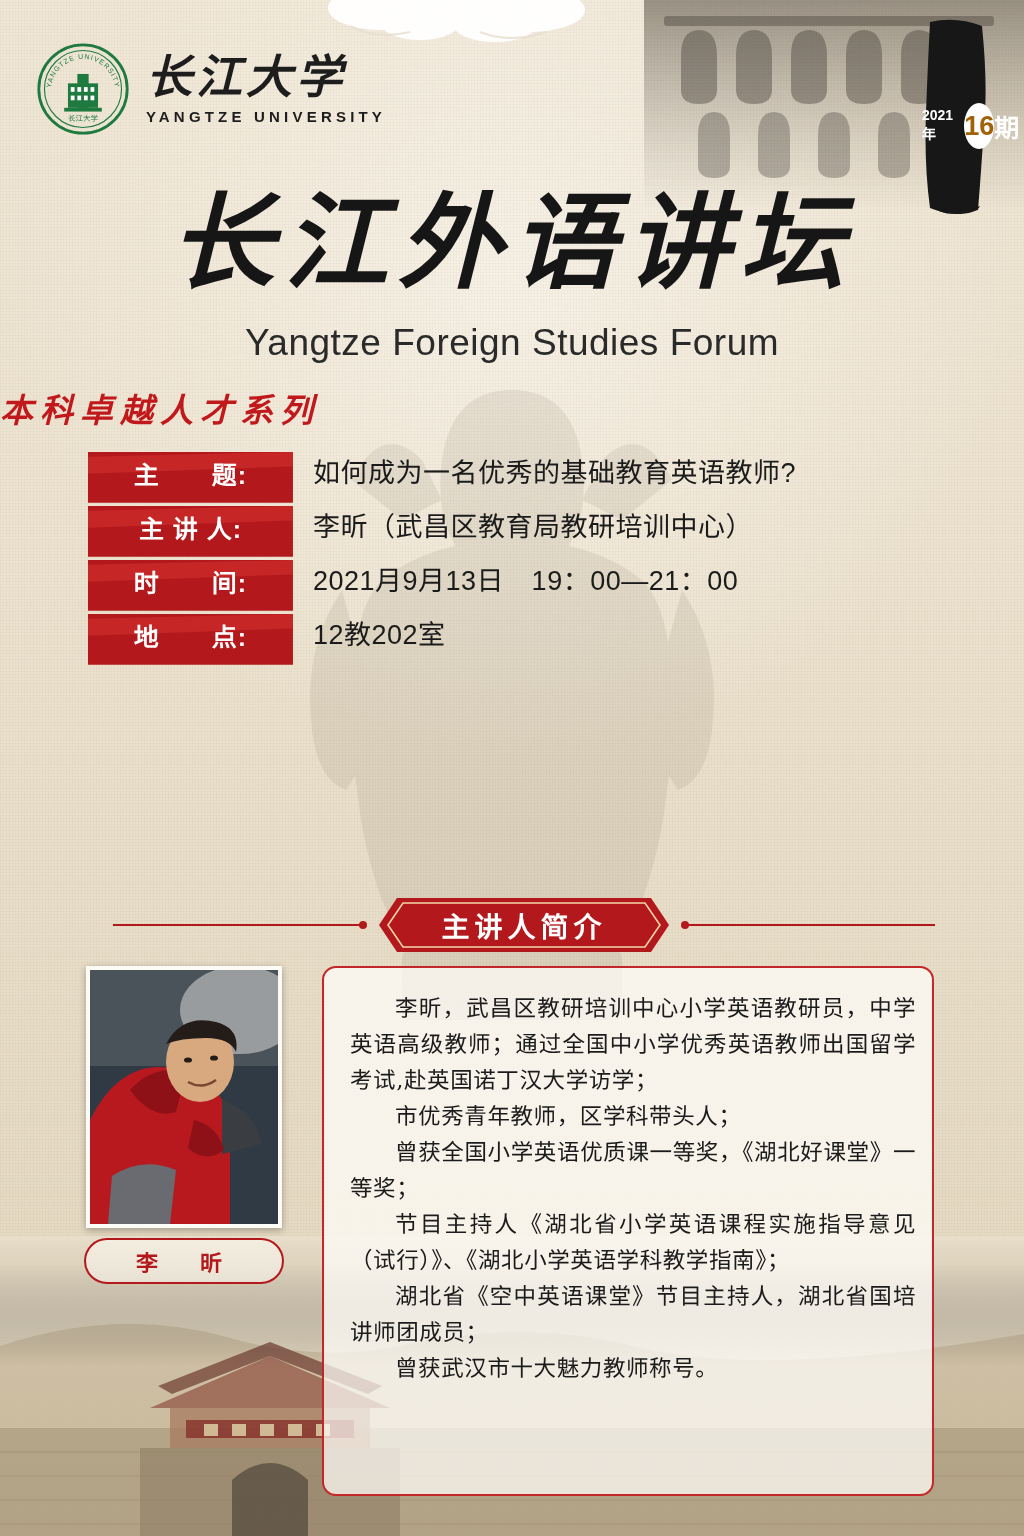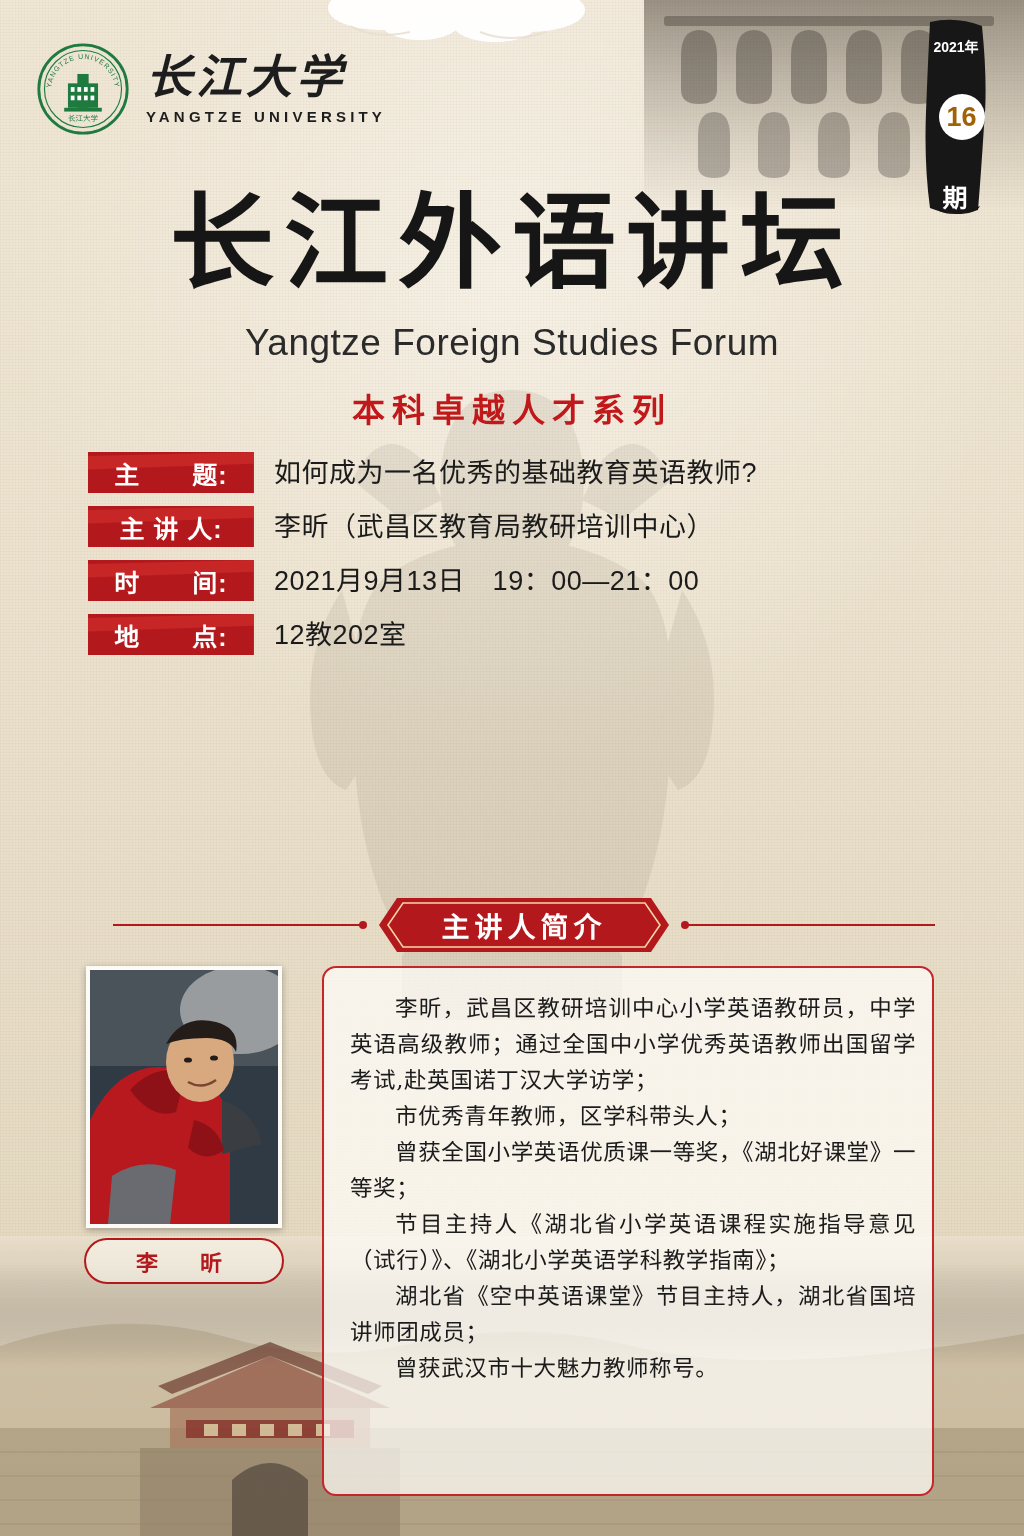--- a/index.html
+++ b/index.html
@@ -71,23 +71,22 @@
   }
   .logo-en {
     font-size: 15px; font-weight: 700; color: #1d1d1d;
     letter-spacing: 4.2px; margin-top: 6px;
   }
 
   
   .issue {
     position: absolute; right: 34px; top: 18px;
     width: 68px; height: 196px;
-    display: flex; flex-direction: column; align-items: center;
+    display: flex; flex-direction: row; align-items: center;
     padding-top: 10px;
-    gap: 28px;
   }
   .issue-bg { position: absolute; inset: 0; }
   .issue-year {
     position: relative; color: #fff; font-size: 14px; font-weight: 700;
     letter-spacing: 0px; margin-top: 8px;
   }
   .issue-num {
     position: relative; margin-top: 10px;
     width: 46px; height: 46px; border-radius: 50%;
     background: #fff; color: #a16207;
@@ -101,42 +100,43 @@
     margin-top: 10px; letter-spacing: 2px;
   }
 
   
   .title-cn {
     position: absolute; left: 0; right: 0; top: 186px;
     text-align: center;
     font-family: "DejaVu Serif", serif;
     font-size: 104px; font-weight: 700; color: #161616;
     letter-spacing: 10px;
+    font-style: italic;
     line-height: 1.1;
   }
   .title-en {
     position: absolute; left: 0; right: 0; top: 322px;
     text-align: center;
     font-size: 37px; font-weight: 400; color: #2a2a2a;
     letter-spacing: 0.5px;
   }
   .subtitle {
     position: absolute; left: 0; right: 0; top: 384px;
-    text-align: center;
     font-family: "DejaVu Serif", serif;
     font-size: 33px; font-weight: 700; color: #c0181b;
     letter-spacing: 7px;
+    font-style: italic;
   }
 
   
   .info { position: absolute; left: 88px; top: 452px; width: 860px; }
   .info-row { display: flex; align-items: flex-start; margin-bottom: 12px; }
   .tag {
     position: relative;
-    width: 166px; height: 42px; flex: none;
+    width: 205px; height: 42px; flex: none;
     color: #fff; font-size: 25px; font-weight: 700;
     letter-spacing: 1px;
     display: flex; align-items: center; justify-content: center;
     margin-right: 20px;
   }
   .tag .tag-bg { position: absolute; inset: 0; }
   .tag span { position: relative; z-index: 2; }
   .val {
     font-size: 27px; color: #1b1b1b; line-height: 42px;
     letter-spacing: 0.5px;

